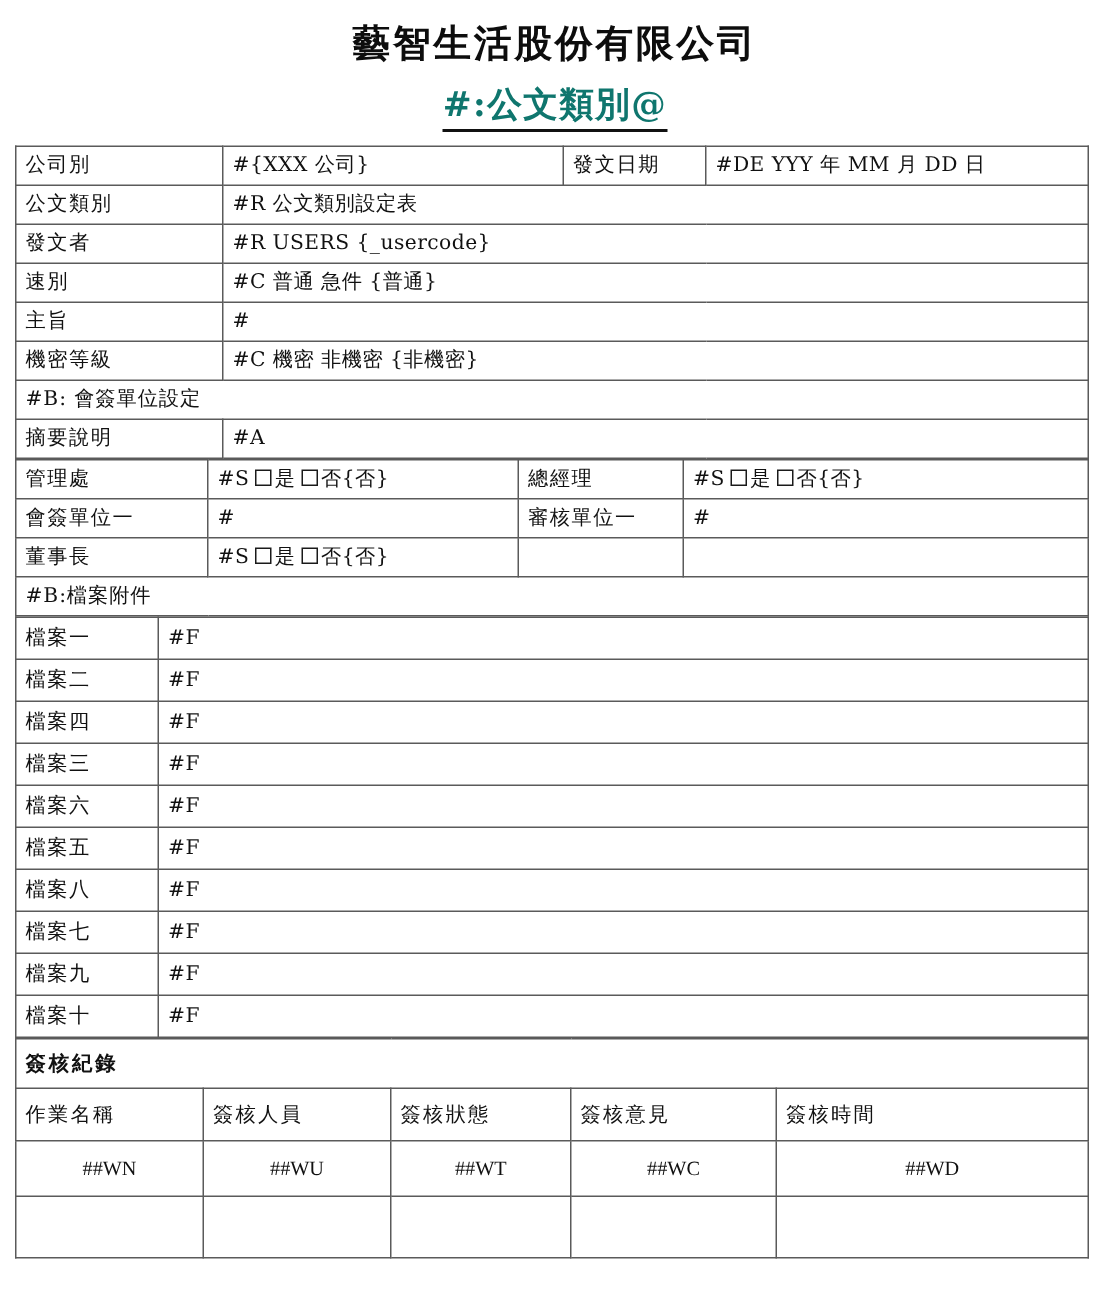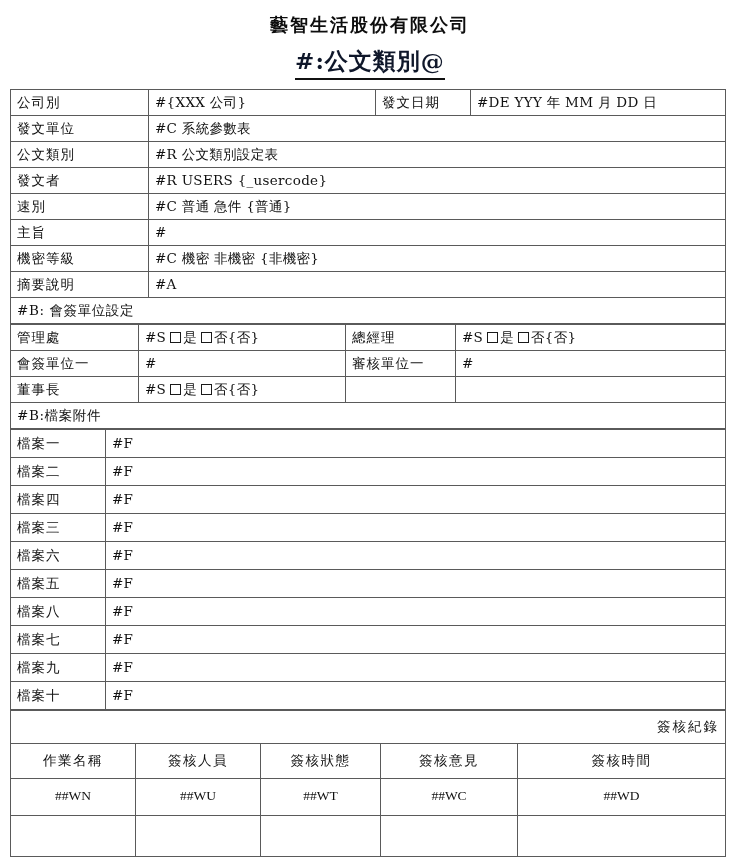--- a/index.html
+++ b/index.html
@@ -18,38 +18,38 @@
     width: 740px;
     height: 868px;
     position: relative;
     box-sizing: border-box;
     padding: 0 10px;
   }
   
   .doc-title {
     text-align: center;
     font-weight: bold;
-    font-size: 18px;
+    font-size: 25px;
     letter-spacing: 2px;
     line-height: 1.2;
     margin: 14px 0 0 0;
     color: #0d0d0d;
   }
   .doc-subtitle-wrap {
     text-align: center;
     margin: 10px 0 9px 0;
   }
   .doc-subtitle {
     display: inline-block;
     font-weight: bold;
     font-size: 23px;
     letter-spacing: 1px;
     border-bottom: 2px solid #111111;
     padding-bottom: 1px;
-    color: #0f172a;
+    color: #0f766e;
   }
   
   table.doc {
     border-collapse: collapse;
     width: 715px;
     table-layout: fixed;
   }
   table.doc td {
     border: 1px solid #5a5a5a;
     font-size: 13.5px;
@@ -68,26 +68,27 @@
   .cb {
     display: inline-block;
     width: 9px;
     height: 9px;
     border: 1.4px solid #1a1a1a;
     margin: 0 2px 0 4px;
     vertical-align: -1px;
     background: #fff;
   }
   .sign-title {
-    text-align: right;
+    text-align: left;
     font-size: 14.5px;
     letter-spacing: 2px;
+    font-weight: bold;
   }
   .sign-head td {
-    text-align: center;
+    text-align: left;
     font-size: 14px;
     letter-spacing: 1.5px;
     height: 28px;
   }
   .sign-row td {
     text-align: center;
     font-size: 14px;
     height: 30px;
     font-family: Liberation Serif, serif;
   }
@@ -113,50 +114,46 @@
     <tbody>
 
       <tr class="r-head">
         <td class="lbl">公司別</td>
         <td class="val">#{XXX 公司}</td>
         <td class="lbl">發文日期</td>
         <td class="val">#DE YYY 年 MM 月 DD 日</td>
       </tr>
 
       <tr class="r-head">
-        <td class="lbl">發文單位</td>
-        <td class="val" colspan="3">#C  系統參數表</td>
-      </tr>
-      <tr class="r-head">
         <td class="lbl">公文類別</td>
         <td class="val" colspan="3">#R  公文類別設定表</td>
       </tr>
       <tr class="r-head">
         <td class="lbl">發文者</td>
         <td class="val" colspan="3">#R USERS {_usercode}</td>
       </tr>
       <tr class="r-head">
         <td class="lbl">速別</td>
         <td class="val" colspan="3">#C  普通  急件  {普通}</td>
       </tr>
       <tr class="r-head">
         <td class="lbl">主旨</td>
         <td class="val" colspan="3">#</td>
       </tr>
       <tr class="r-head">
         <td class="lbl">機密等級</td>
         <td class="val" colspan="3">#C  機密  非機密  {非機密}</td>
       </tr>
       <tr class="r-head">
+        <td class="sect" colspan="4">#B: 會簽單位設定</td>
+      </tr>
+
+      <tr class="r-head">
         <td class="lbl">摘要說明</td>
         <td class="val" colspan="3">#A</td>
-      </tr>
-
-      <tr class="r-head">
-        <td class="sect" colspan="4">#B: 會簽單位設定</td>
       </tr>
     </tbody>
   </table>
 
   <table class="doc">
     <colgroup>
       <col style="width:128px">
         <col style="width:207px">
         <col style="width:110px">
         <col style="width:270px">

